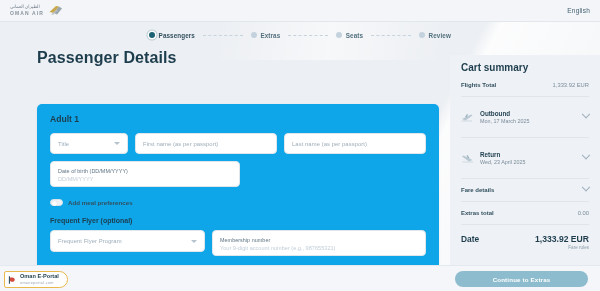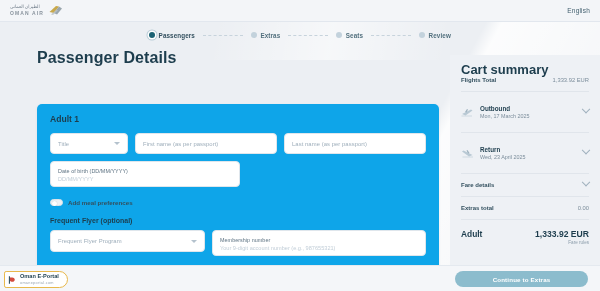--- a/index.html
+++ b/index.html
@@ -75,21 +75,21 @@
   .ff-row { display:flex; gap:7px; margin-top:6px; }
   .f-ffp { width:155px; justify-content:space-between; height:22px; }
   .f-memb { flex:1; height:22px; }
 
   .return-flight { position:absolute; left:50px; top:272px; font-size:6.5px;
                    font-weight:bold; color:#1d3d4d; }
 
   
   .cart { position:absolute; top:55px; right:0; width:150px; height:236px;
           background:#eef1f5; padding:7px 11px; }
-  .cart-title { font-size:13px; font-weight:bold; color:#1d3d4d; }
+  .cart-title { font-size:10px; font-weight:bold; color:#1d3d4d; margin-bottom:9px; }
   .cart-line { display:flex; justify-content:space-between; align-items:center; }
   .cart-key { font-size:6px; font-weight:bold; color:#33505f; }
   .cart-val { font-size:5.8px; color:#7b8d9b; }
   .cart-sep { border-top:1px solid #e0e5eb; margin:8px 0; }
 
   .leg { display:flex; align-items:center; gap:6px; padding:5px 0; }
   .leg-ico { width:13px; height:11px; flex:none; }
   .leg-txt { flex:1; }
   .leg-name { font-size:6.3px; font-weight:bold; color:#1d3d4d; }
   .leg-date { font-size:5.4px; color:#7b8d9b; margin-top:1px; }
@@ -254,21 +254,21 @@
     <div class="cart-sep"></div>
 
     <div class="cart-line">
       <span class="cart-key">Extras total</span>
       <span class="cart-val">0.00</span>
     </div>
 
     <div class="cart-sep"></div>
 
     <div class="total-line">
-      <span class="total-key">Adult</span>
+      <span class="total-key">Date</span>
       <div>
         <div class="total-val">1,333.92 EUR</div>
         <div class="fare-rules">Fare rules</div>
       </div>
     </div>
   </div>
 
   <div class="bottombar">
     <button class="cta">Continue to Extras</button>
   </div>

